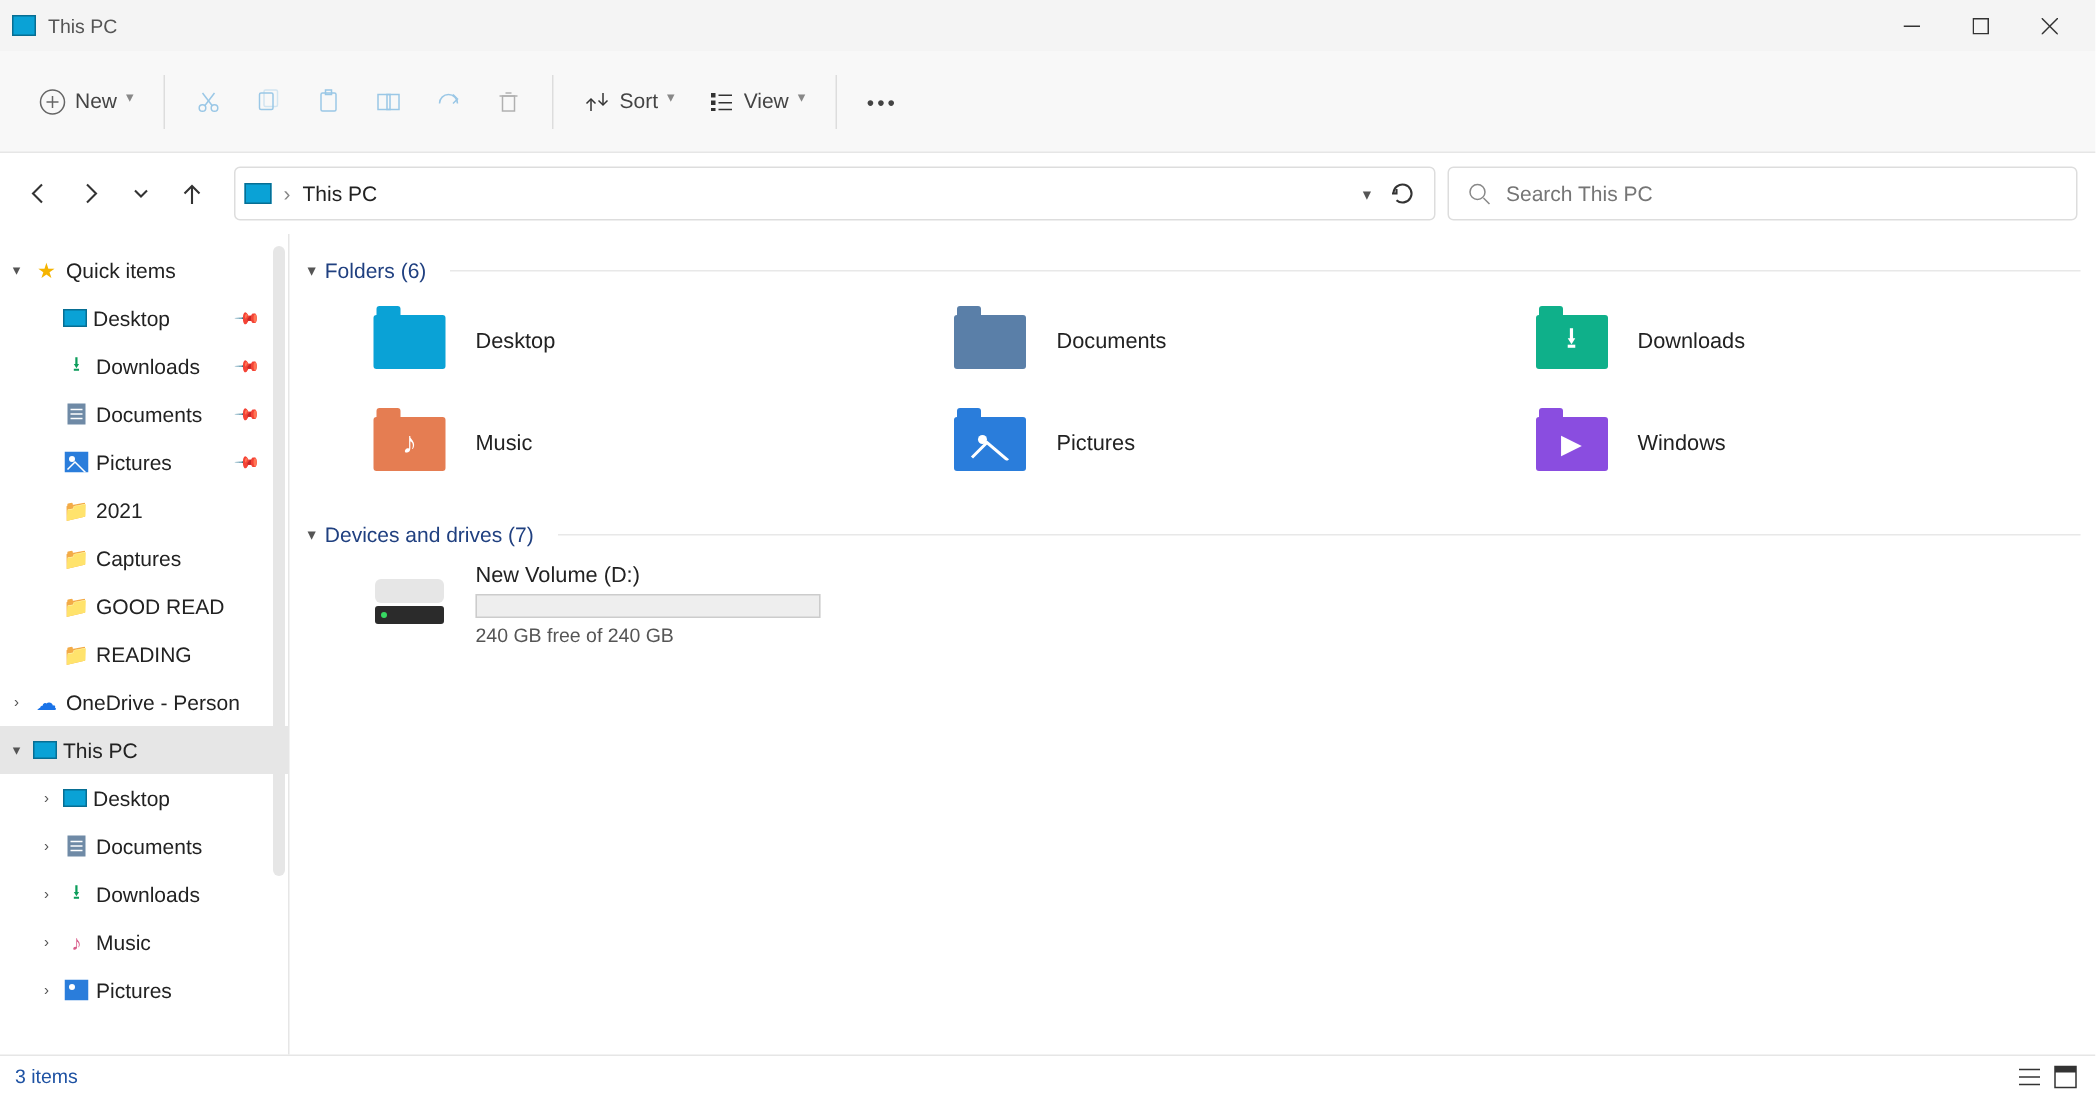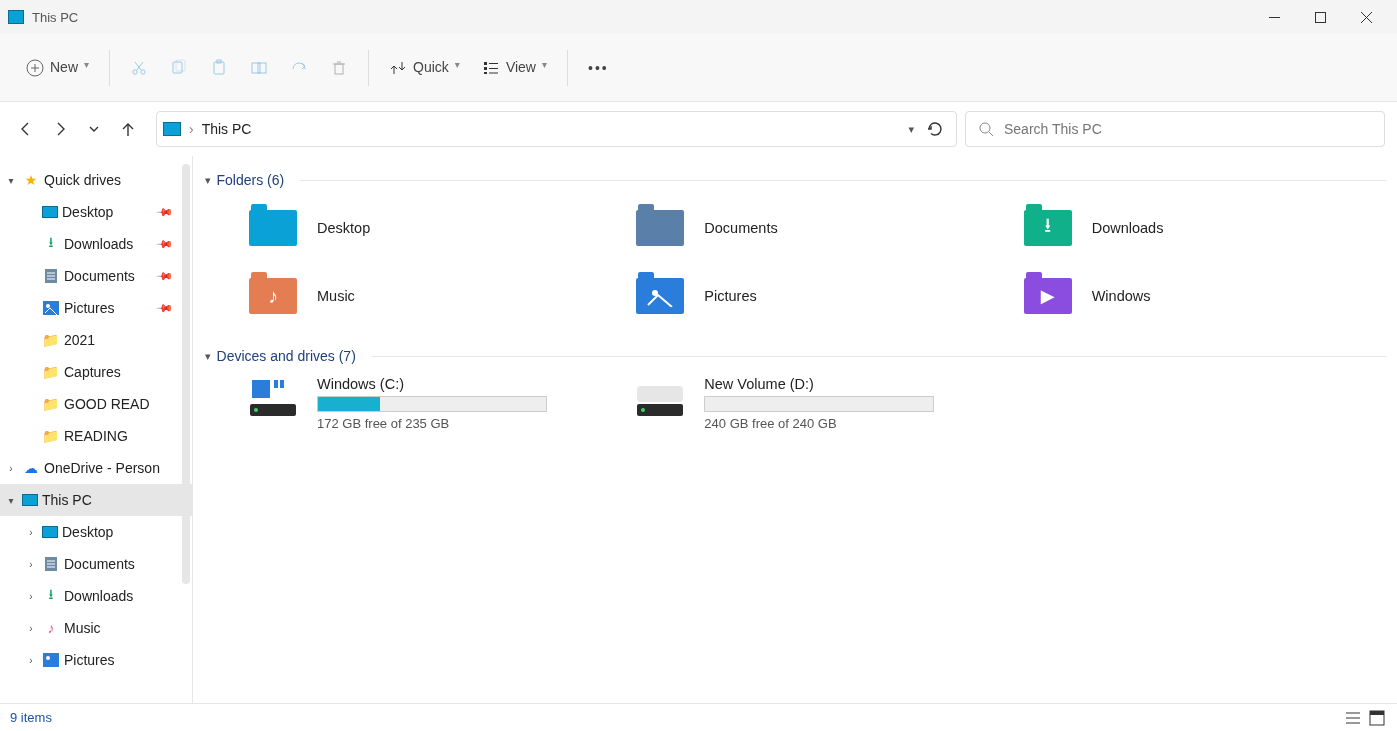--- a/index.html
+++ b/index.html
@@ -132,21 +132,21 @@
       </svg>
     </div>
   <div class="vsep"></div>
   <div class="tbtn">
     <svg width="18" height="18" viewBox="0 0 18 18">
         <polyline points="5,7 5,15" stroke="#333" fill="none"></polyline>
         <polyline points="2,10 5,7 8,10" stroke="#333" fill="none"></polyline>
         <polyline points="13,3 13,11" stroke="#333" fill="none"></polyline>
         <polyline points="10,8 13,11 16,8" stroke="#333" fill="none"></polyline>
       </svg>
-    <span>Quick</span>
+    <span>Sort</span>
     <span class="chev">▾</span>
   </div>
   <div class="tbtn">
     <svg width="18" height="18" viewBox="0 0 18 18">
         <rect x="2" y="3" width="3" height="3" fill="#333"></rect>
         <rect x="2" y="8" width="3" height="3" fill="#333"></rect>
         <rect x="2" y="13" width="3" height="2" fill="#333"></rect>
         <line x1="7" y1="4.5" x2="16" y2="4.5" stroke="#333"></line>
         <line x1="7" y1="9.5" x2="16" y2="9.5" stroke="#333"></line>
         <line x1="7" y1="14" x2="16" y2="14" stroke="#333"></line>
@@ -207,21 +207,21 @@
 </div>
 
 <div class="body">
 
   <div class="tree">
     <div class="scroll"></div>
 
     <div class="trow">
       <span class="tw">▾</span>
       <span class="ico" style="color:#f5b400;">★</span>
-      <span class="lbl">Quick drives</span>
+      <span class="lbl">Quick items</span>
     </div>
     <div class="trow indent1">
         <span class="tw"></span>
         <span class="ico" style="background:#0aa2d6;width:16px;height:12px;border:1px solid #076e93;"></span>
         <span class="lbl">Desktop</span>
         <span class="pin">📌</span>
       </div>
     <div class="trow indent1">
         <span class="tw"></span>
         <span class="ico" style="color:#0d9d5b;">⭳</span>
@@ -377,57 +377,39 @@
 
     <div class="grouphdr">
       <span style="color:#555;font-size:11px;">▾</span>
       <span>Devices and drives (7)</span>
       <div class="line"></div>
     </div>
     <div class="grid">
       <div class="item drive">
         <div class="bigicon">
             <svg width="50" height="44" viewBox="0 0 50 44">
-              <rect x="4" y="4" width="18" height="18" fill="#2a7ddb"></rect>
-              <rect x="26" y="4" width="4" height="8" fill="#2a7ddb"></rect>
-              <rect x="32" y="4" width="4" height="8" fill="#2a7ddb"></rect>
-              <rect x="2" y="28" width="46" height="12" rx="2" fill="#2b2b2b"></rect>
-              <circle cx="8" cy="34" r="2" fill="#37d862"></circle>
-            </svg>
-          </div>
-        <div class="col">
-          <span class="ilabel">Windows (C:)</span>
-          <div class="bar">
-              <div class="fill" style="width:27%;"></div>
-            </div>
-          <span class="sub">172 GB free of 235 GB</span>
-        </div>
-      </div>
-      <div class="item drive">
-        <div class="bigicon">
-            <svg width="50" height="44" viewBox="0 0 50 44">
               <rect x="2" y="10" width="46" height="16" rx="4" fill="#e6e6e6"></rect>
               <rect x="2" y="28" width="46" height="12" rx="2" fill="#2b2b2b"></rect>
               <circle cx="8" cy="34" r="2" fill="#37d862"></circle>
             </svg>
           </div>
         <div class="col">
           <span class="ilabel">New Volume (D:)</span>
           <div class="bar">
               <div class="fill" style="width:0%;"></div>
             </div>
           <span class="sub">240 GB free of 240 GB</span>
         </div>
       </div>
     </div>
   </div>
 </div>
 
 <div class="statusbar">
-  <span>9 items</span>
+  <span>3 items</span>
   <div class="spacer"></div>
   <div class="viewbtn">
       <svg width="16" height="16" viewBox="0 0 16 16">
         <line x1="1" y1="3" x2="15" y2="3" stroke="#333"></line>
         <line x1="1" y1="8" x2="15" y2="8" stroke="#333"></line>
         <line x1="1" y1="13" x2="15" y2="13" stroke="#333"></line>
       </svg>
     </div>
   <div class="viewbtn">
       <svg width="16" height="16" viewBox="0 0 16 16">

